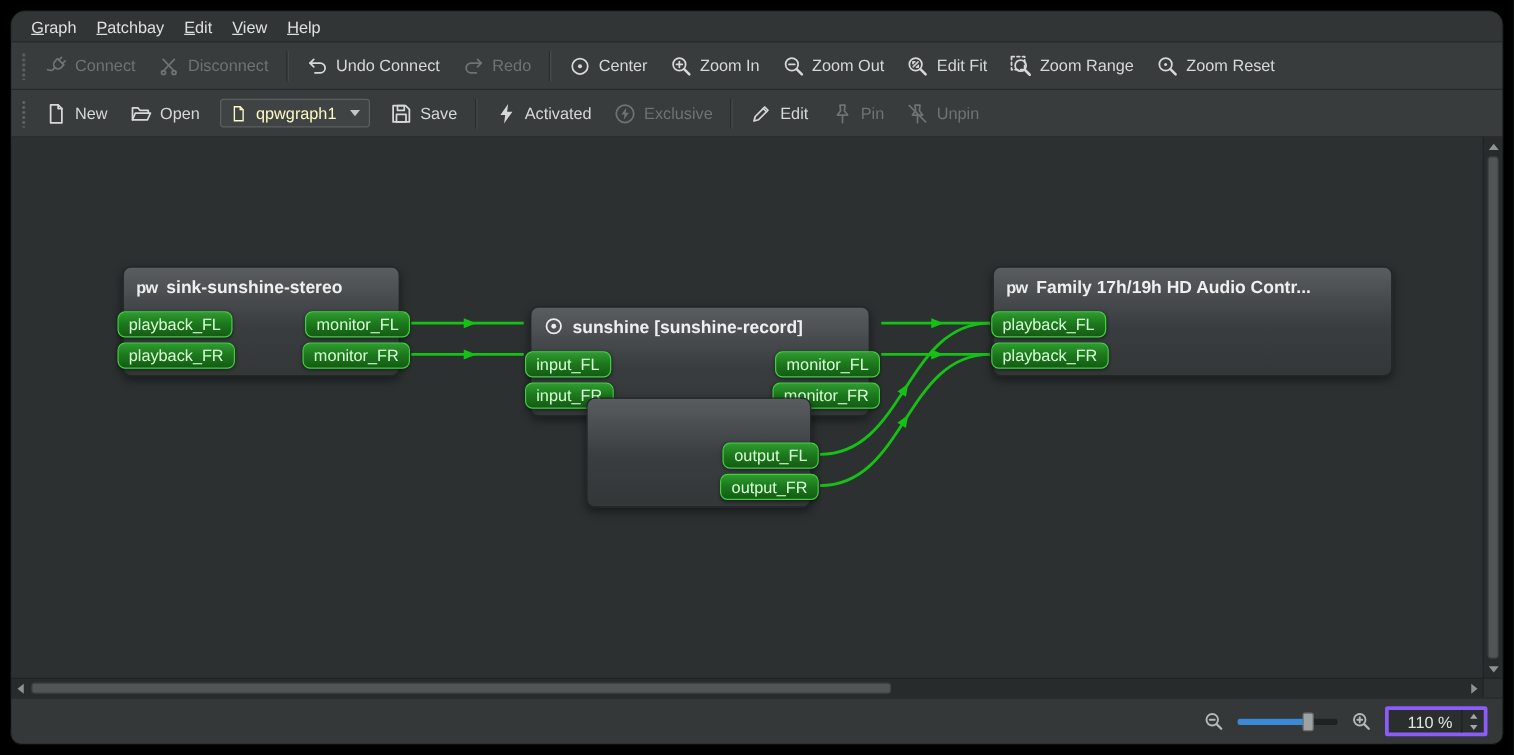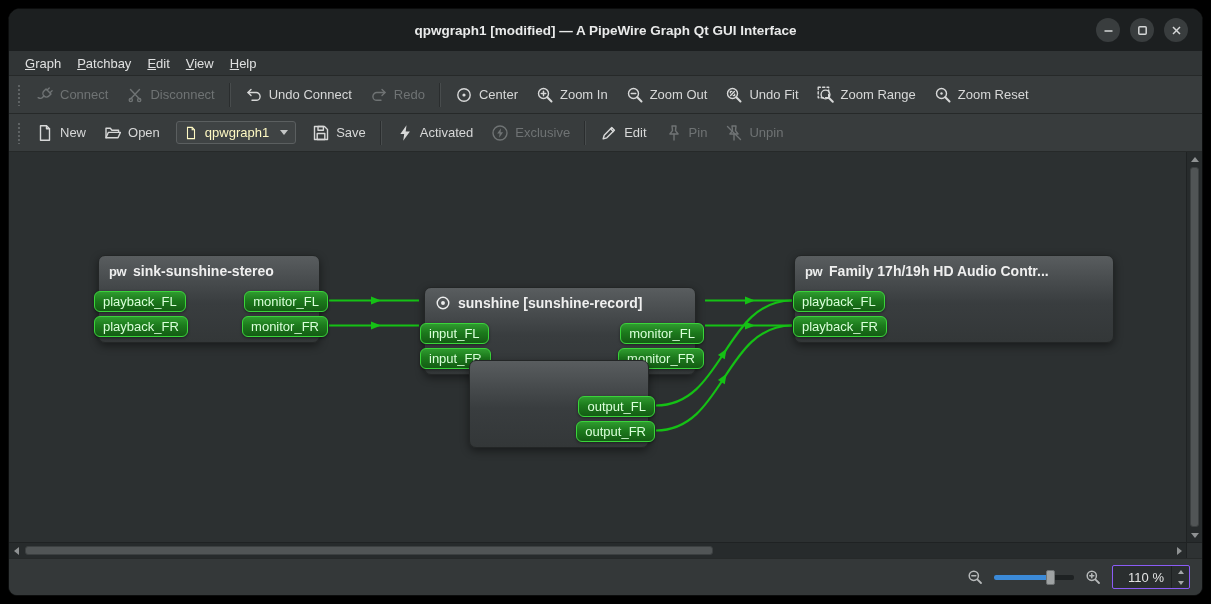--- a/index.html
+++ b/index.html
@@ -98,53 +98,32 @@
   .scroll-corner{width:16px;flex:0 0 16px;background:#2e3233;border-left:1px solid #1f2223;box-sizing:border-box;}
   
   .statusbar{
     height:36px;flex:0 0 36px;background:#343839;border-top:1px solid #262929;
     display:flex;align-items:center;justify-content:flex-end;padding:0 12px;gap:11px;
   }
   .statusbar svg{width:16px;height:16px;stroke:#b6b9ba;fill:none;stroke-width:1.5;stroke-linecap:round;}
   .zoom-slider{width:80px;height:5px;background:#1e2223;border-radius:2px;position:relative;}
   .zoom-fill{height:100%;width:70%;background:#3b8ad8;border-radius:2px;}
   .zoom-handle{position:absolute;left:calc(70% - 4px);top:-5px;width:9px;height:15px;background:#9ea2a3;border:1px solid #6e7273;border-radius:2px;box-sizing:border-box;}
-  .spinbox{display:flex;align-items:stretch;background:#2a2e2f;border:1px solid #8b5cf6;border-radius:2px;height:24px;box-sizing:border-box;}
+  .spinbox{display:flex;align-items:stretch;background:#2a2e2f;border:3px solid #8b5cf6;border-radius:2px;height:24px;box-sizing:border-box;}
   .spin-value{padding:0 7px;font-size:13px;color:#e3e4e4;display:flex;align-items:center;min-width:44px;justify-content:flex-end;}
   .spin-btns{display:flex;flex-direction:column;width:17px;border-left:1px solid #1d2021;}
   .spin-btn{flex:1;display:flex;align-items:center;justify-content:center;}
   .spin-btn .t-up{width:0;height:0;border-left:3.5px solid transparent;border-right:3.5px solid transparent;border-bottom:4.5px solid #a4a7a8;}
   .spin-btn .t-down{width:0;height:0;border-left:3.5px solid transparent;border-right:3.5px solid transparent;border-top:4.5px solid #a4a7a8;}
 </style>
 </head>
 <body>
 
 <div class="window">
 
-  <div class="titlebar">
-    <div class="title-text">qpwgraph1 [modified] — A PipeWire Graph Qt GUI Interface</div>
-    <div class="winbtns">
-      <div class="winbtn">
-        <svg viewBox="0 0 11 11">
-            <line x1="1.5" y1="6" x2="9.5" y2="6"></line>
-          </svg>
-      </div>
-      <div class="winbtn">
-        <svg viewBox="0 0 11 11">
-            <rect x="1.8" y="1.8" width="7.4" height="7.4" rx="1"></rect>
-          </svg>
-      </div>
-      <div class="winbtn">
-        <svg viewBox="0 0 11 11">
-            <line x1="2" y1="2" x2="9" y2="9"></line>
-            <line x1="9" y1="2" x2="2" y2="9"></line>
-          </svg>
-      </div>
-    </div>
-  </div>
 
   <div class="menubar">
     <div class="menu-item"><u>G</u>raph</div>
     <div class="menu-item"><u>P</u>atchbay</div>
     <div class="menu-item"><u>E</u>dit</div>
     <div class="menu-item"><u>V</u>iew</div>
     <div class="menu-item"><u>H</u>elp</div>
   </div>
 
   <div class="toolbar">
@@ -213,21 +192,21 @@
           <line x1="5.2" y1="7.5" x2="9.8" y2="7.5"></line>
       </svg>
       <span>Zoom Out</span>
     </div>
     <div class="tb-btn">
       <svg viewBox="0 0 18 18">
         <circle cx="7.5" cy="7.5" r="5"></circle>
           <line x1="11.3" y1="11.3" x2="15.5" y2="15.5" stroke-width="2"></line>
           <path d="M5.6 9.4 L9.4 5.6 M5.4 6.8 V5.4 H6.8 M8.2 9.6 H9.6 V8.2"></path>
       </svg>
-      <span>Undo Fit</span>
+      <span>Edit Fit</span>
     </div>
     <div class="tb-btn">
       <svg viewBox="0 0 18 18">
         <rect x="1.2" y="1.2" width="10.5" height="10.5" stroke-dasharray="2.2 2.2"></rect>
           <circle cx="8.5" cy="8.5" r="4.4"></circle>
           <line x1="11.8" y1="11.8" x2="15.8" y2="15.8" stroke-width="2"></line>
       </svg>
       <span>Zoom Range</span>
     </div>
     <div class="tb-btn">

